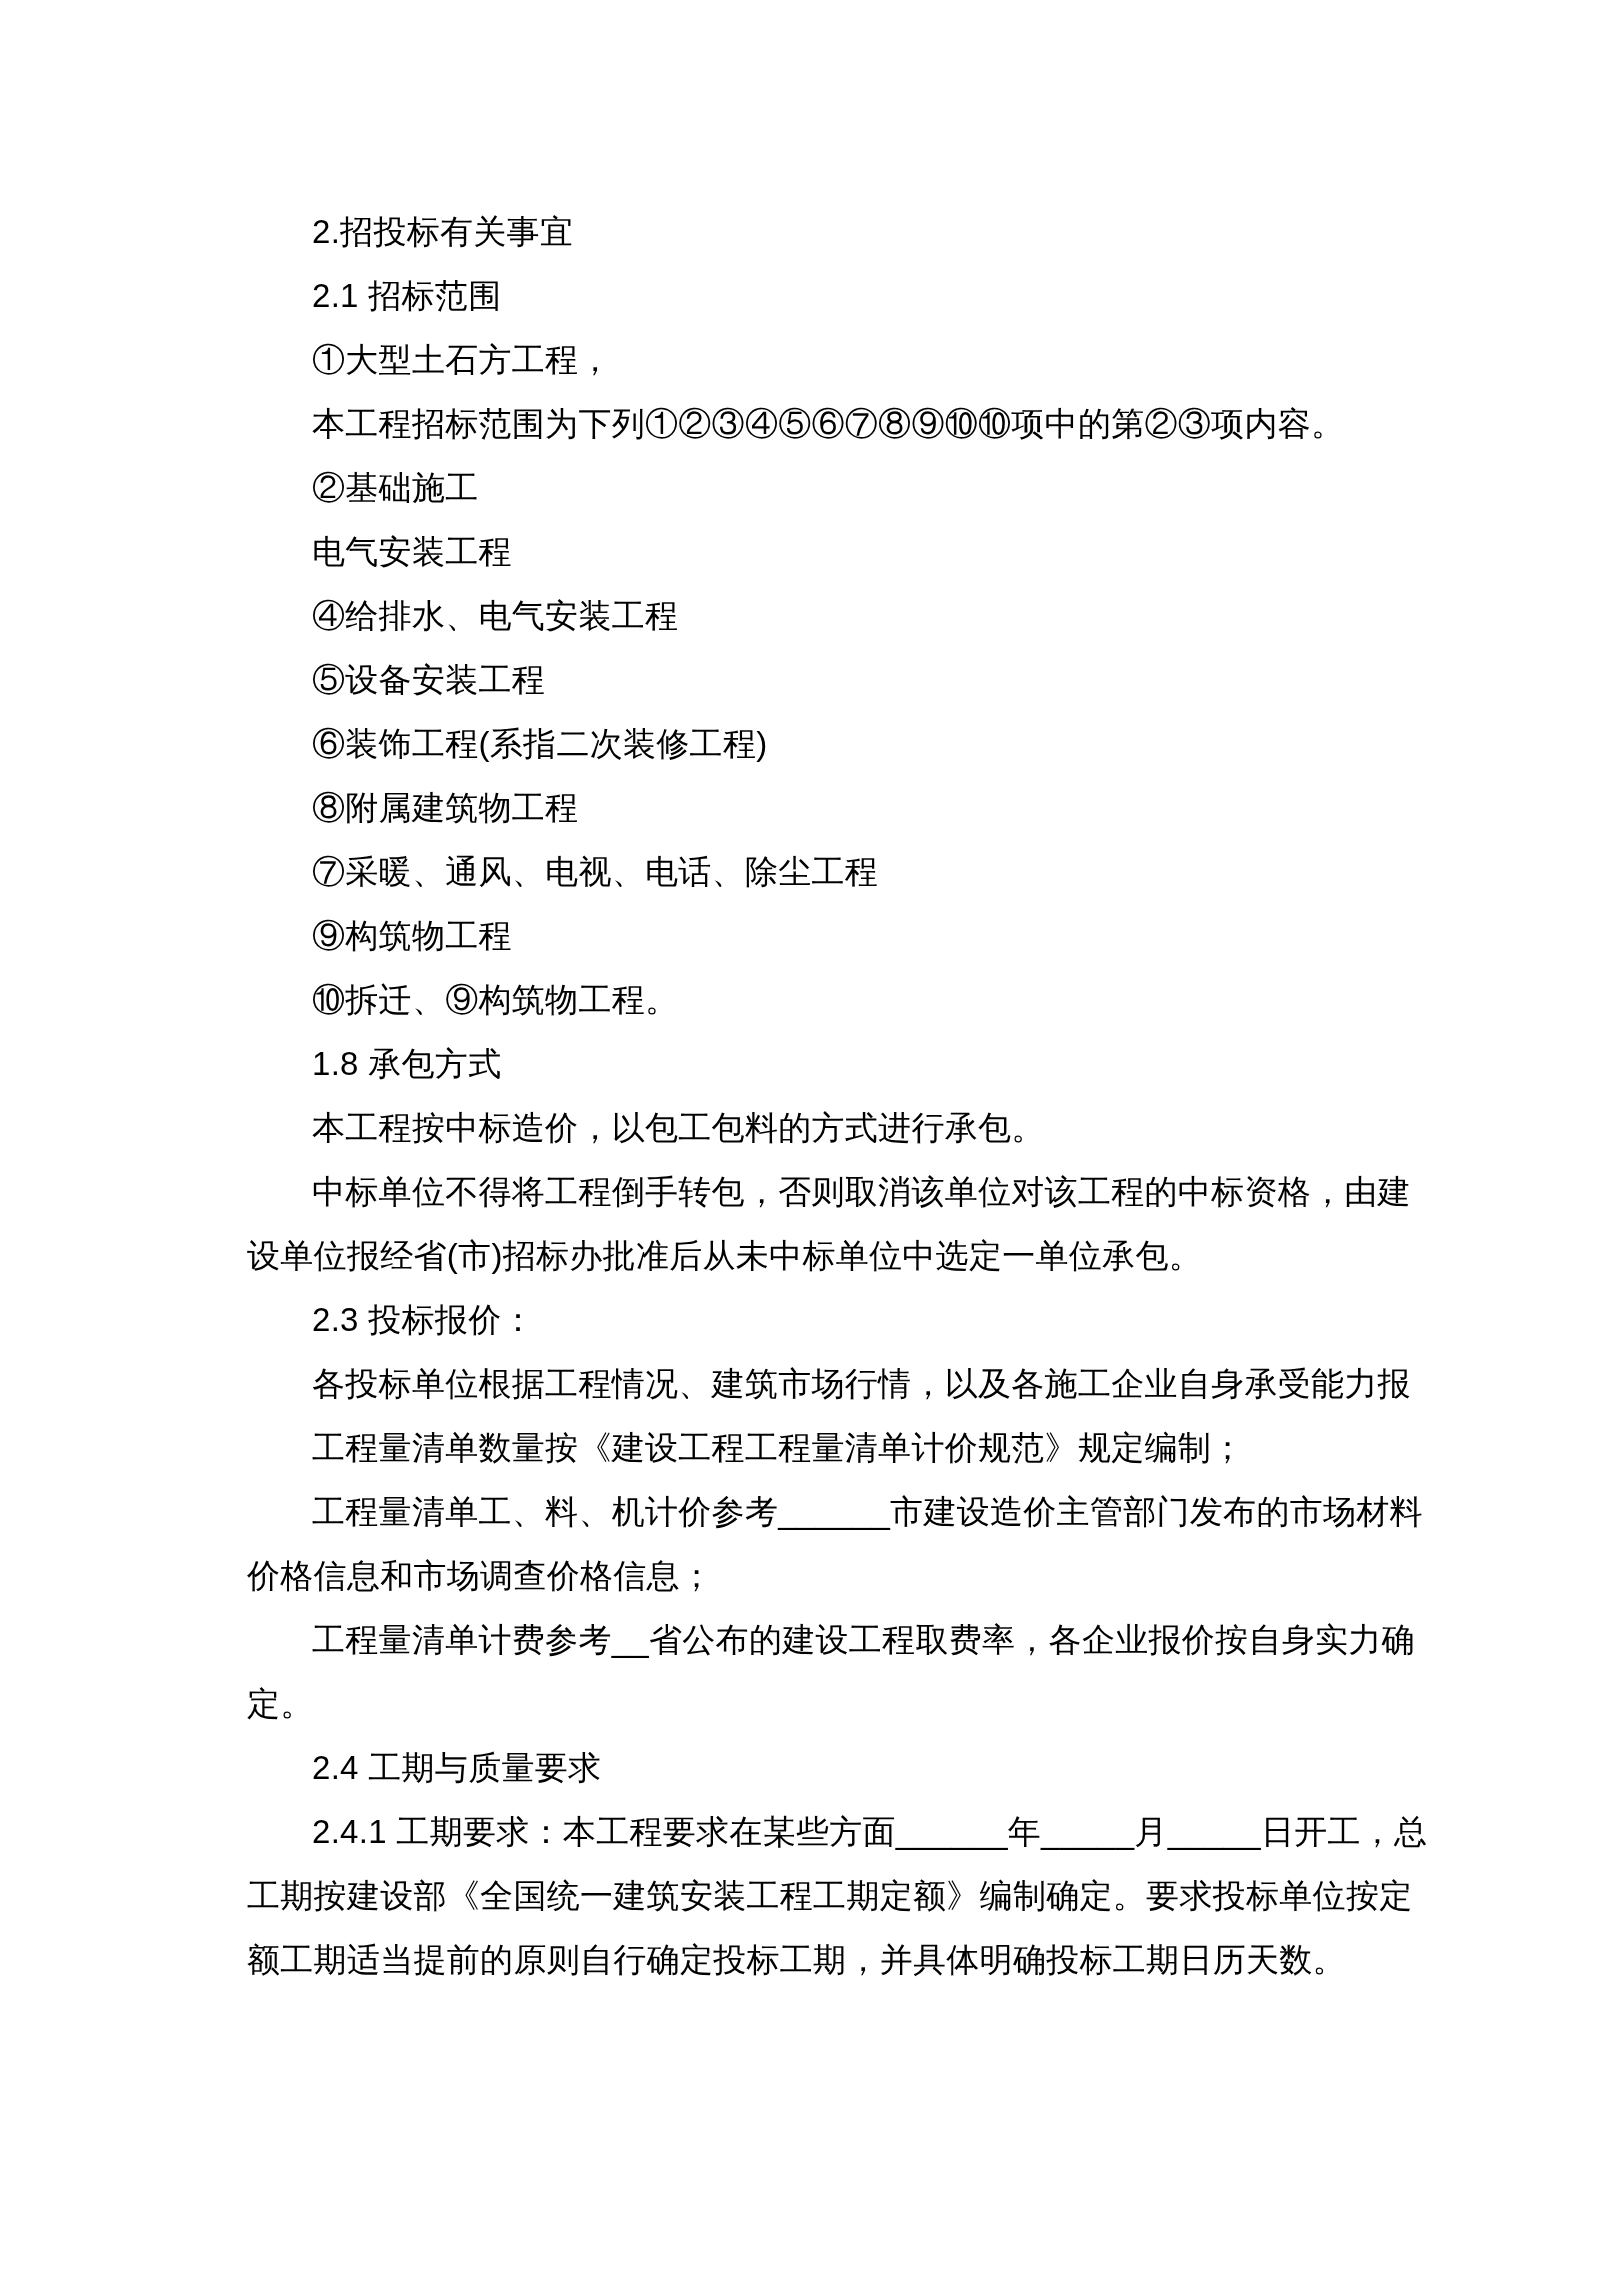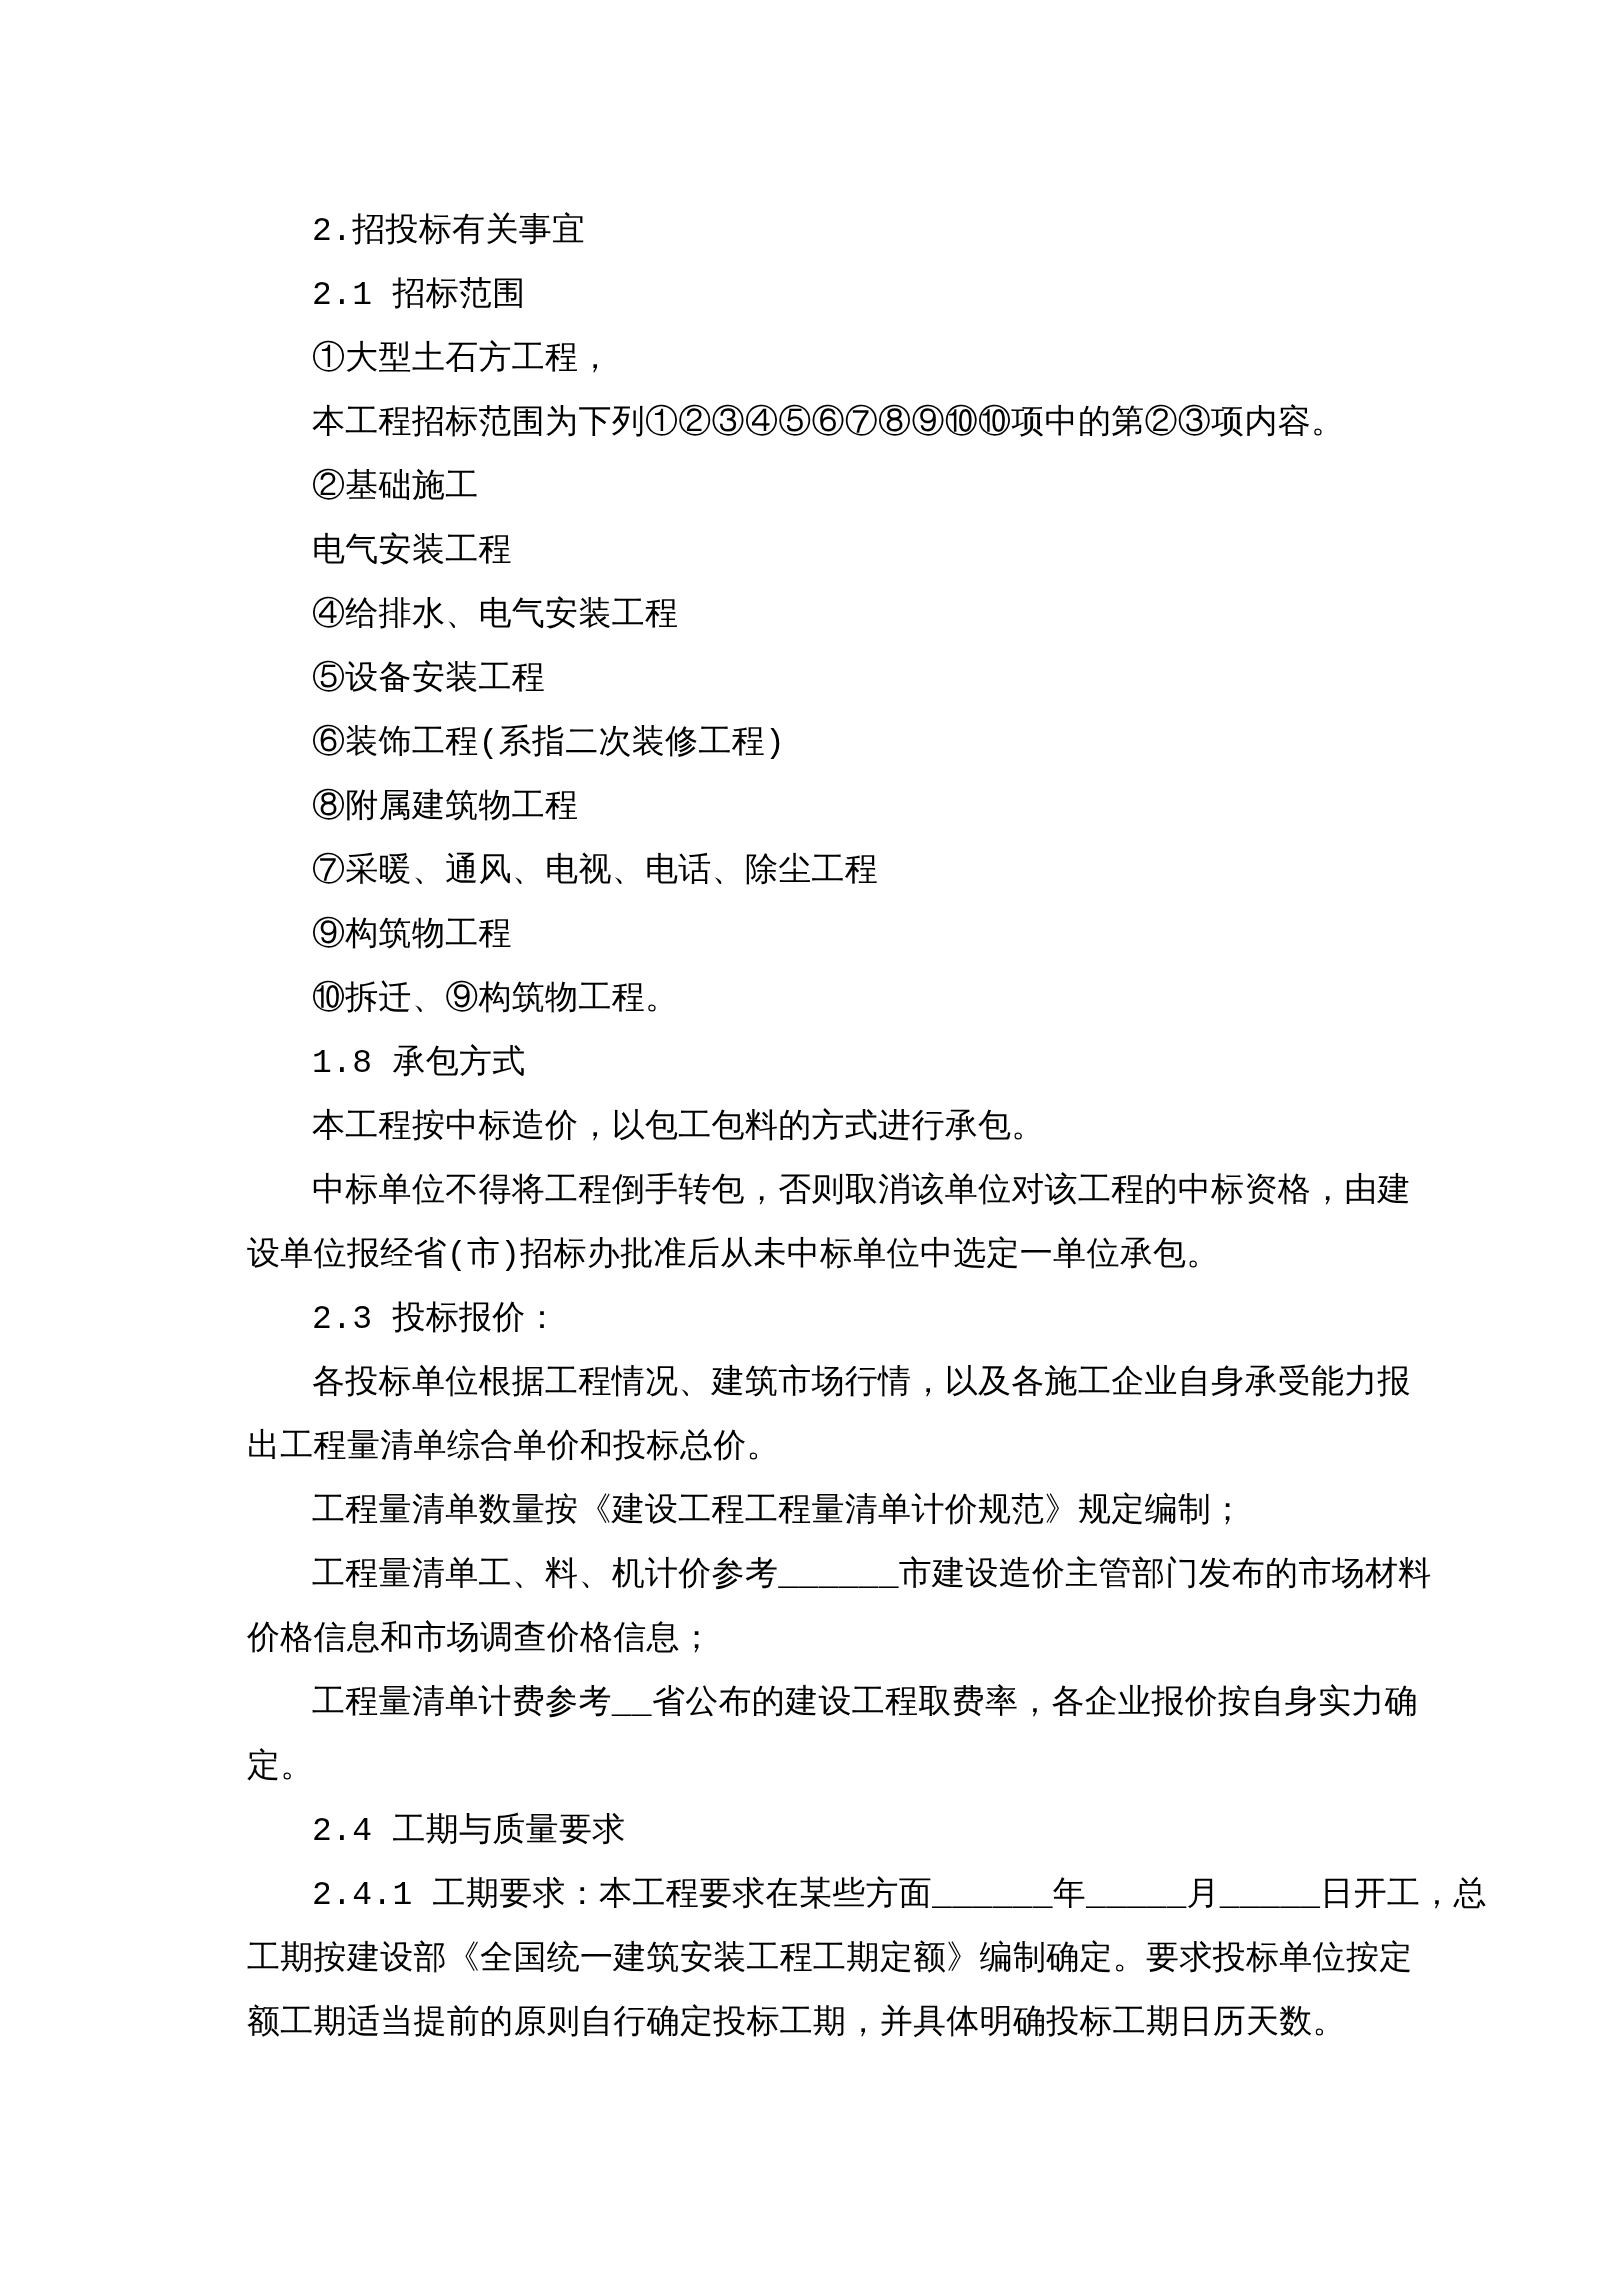--- a/index.html
+++ b/index.html
@@ -19,21 +19,21 @@
     position: absolute;
     left: 247px;
     top: 200px;
     width: 1161px;
   }
   .line {
     height: 64px;
     line-height: 64px;
     font-size: 33px;
     color: #000000;
-    font-family: Liberation Mono, monospace;
+    font-family: Liberation Sans, sans-serif;
     white-space: pre;
     letter-spacing: 0.3px;
   }
   .line.indent {
     padding-left: 65px;
   }
 </style>
 </head>
 <body>
 
@@ -51,21 +51,20 @@
       <div class="line indent">⑧附属建筑物工程</div>
       <div class="line indent">⑦采暖、通风、电视、电话、除尘工程</div>
       <div class="line indent">⑨构筑物工程</div>
       <div class="line indent">⑩拆迁、⑨构筑物工程。</div>
       <div class="line indent">1.8 承包方式</div>
       <div class="line indent">本工程按中标造价，以包工包料的方式进行承包。</div>
       <div class="line indent">中标单位不得将工程倒手转包，否则取消该单位对该工程的中标资格，由建</div>
       <div class="line">设单位报经省(市)招标办批准后从未中标单位中选定一单位承包。</div>
       <div class="line indent">2.3 投标报价：</div>
       <div class="line indent">各投标单位根据工程情况、建筑市场行情，以及各施工企业自身承受能力报</div>
-      <div class="line">出工程量清单综合单价和投标总价。</div>
       <div class="line indent">工程量清单数量按《建设工程工程量清单计价规范》规定编制；</div>
       <div class="line indent">工程量清单工、料、机计价参考______市建设造价主管部门发布的市场材料</div>
       <div class="line">价格信息和市场调查价格信息；</div>
       <div class="line indent">工程量清单计费参考__省公布的建设工程取费率，各企业报价按自身实力确</div>
       <div class="line">定。</div>
       <div class="line indent">2.4 工期与质量要求</div>
       <div class="line indent">2.4.1 工期要求：本工程要求在某些方面______年_____月_____日开工，总</div>
       <div class="line">工期按建设部《全国统一建筑安装工程工期定额》编制确定。要求投标单位按定</div>
       <div class="line">额工期适当提前的原则自行确定投标工期，并具体明确投标工期日历天数。</div>
     </div>

